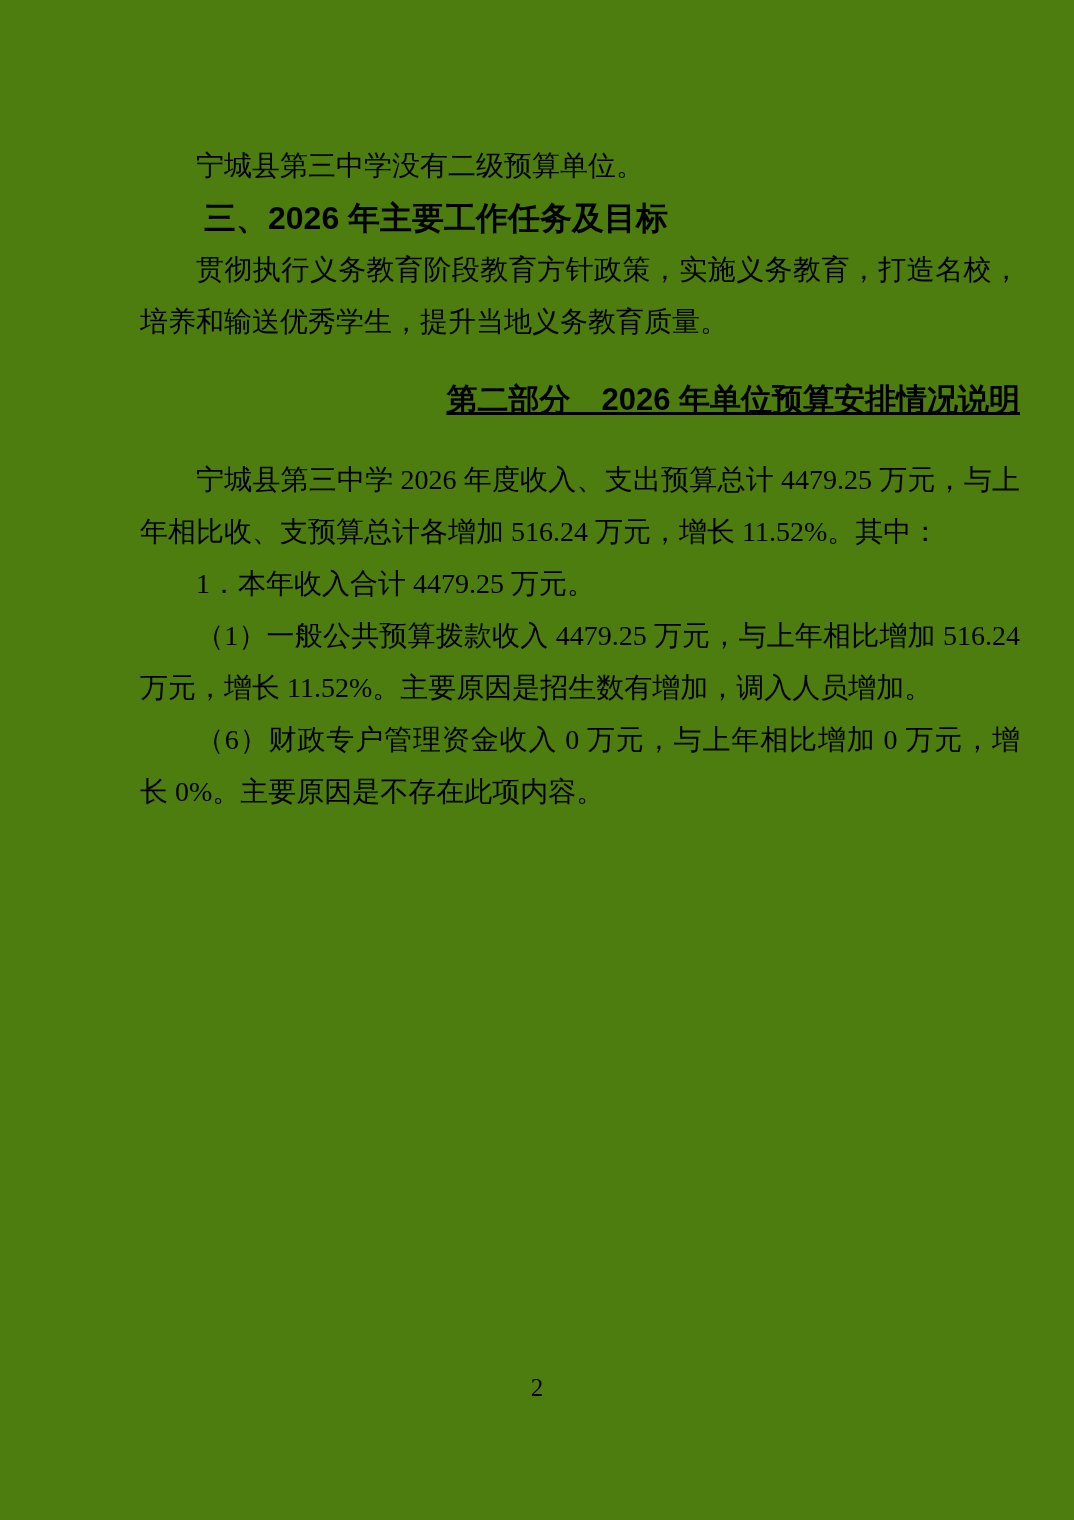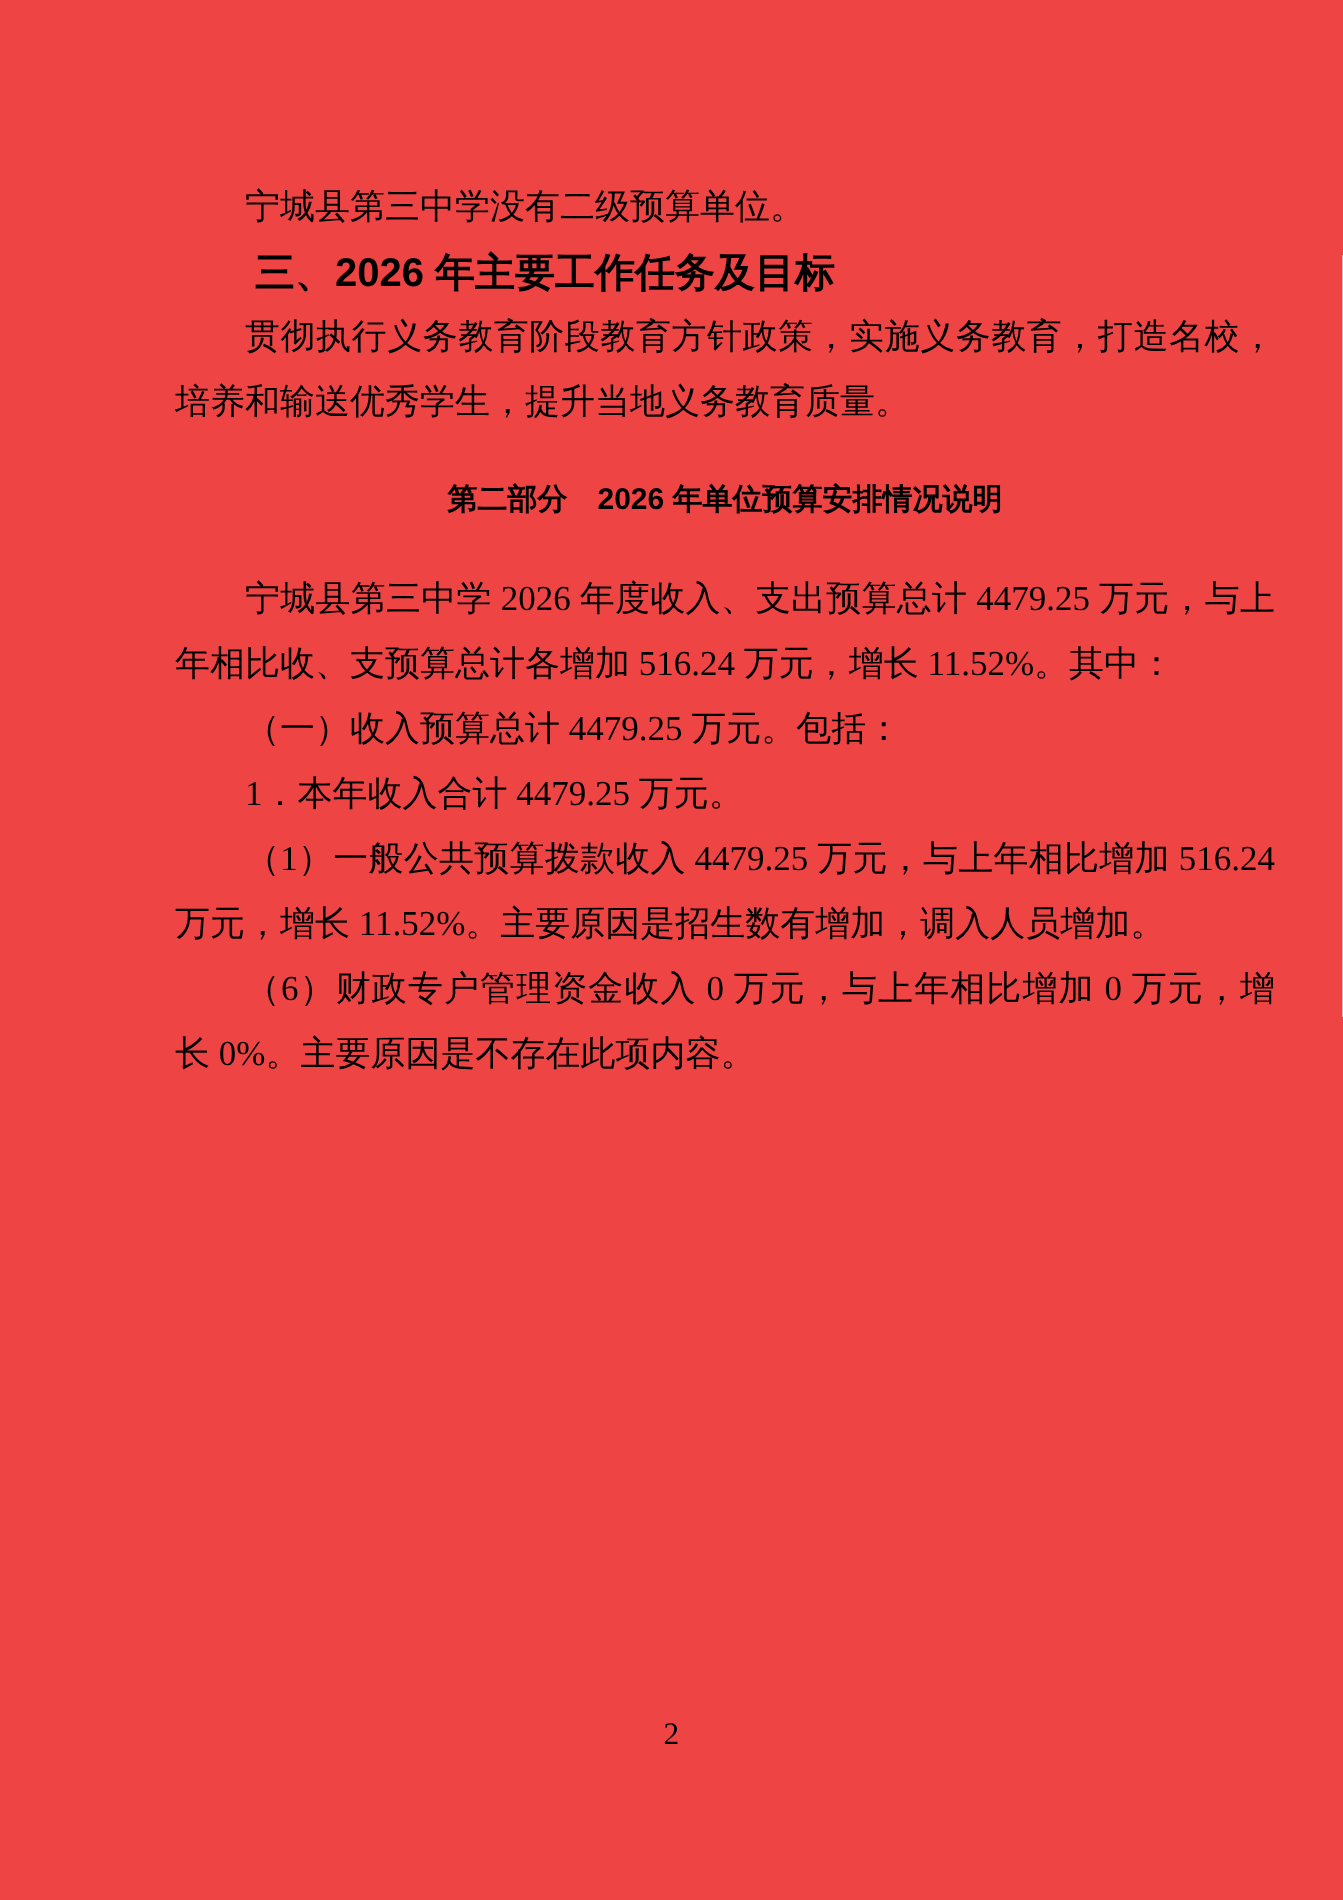--- a/index.html
+++ b/index.html
@@ -5,21 +5,21 @@
   html, body {
     margin: 0;
     padding: 0;
     background: #ffffff;
   }
   .page {
     position: relative;
     width: 1074px;
     height: 1520px;
     margin: 0 auto;
-    background: #ef4444;
+    background: #4d7c0f;
     color: #000000;
     font-family: "Liberation Serif", "DejaVu Serif", serif;
     font-size: 28px;
     line-height: 52px;
     box-sizing: border-box;
     padding: 140px 54px 0 140px;
     overflow: hidden;
   }
   .body-para {
     margin: 0;
@@ -33,24 +33,25 @@
     font-weight: bold;
     font-size: 32px;
     line-height: 52px;
     text-indent: 2em;
     text-align: left;
   }
   .part-heading {
     margin: 24px 0 26px 0;
     font-family: "Liberation Sans", "DejaVu Sans", sans-serif;
     font-weight: bold;
-    font-size: 24px;
+    font-size: 31px;
     line-height: 56px;
     text-indent: 0;
-    text-align: center;
+    text-align: right;
+    text-decoration: underline;
   }
   .page-number {
     position: absolute;
     left: 0;
     top: 1362px;
     width: 1074px;
     text-align: center;
     font-family: "Liberation Serif", "DejaVu Serif", serif;
     font-size: 25px;
     line-height: 52px;
@@ -66,21 +67,20 @@
 
   <h3 class="heading-sans">三、2026 年主要工作任务及目标</h3>
 
   <p class="body-para">贯彻执行义务教育阶段教育方针政策，实施义务教育，打造名校，培养和输送优秀学生，提升当地义务教育质量。</p>
 
   <h2 class="part-heading">第二部分　2026 年单位预算安排情况说明</h2>
 
 
   <p class="body-para">宁城县第三中学 2026 年度收入、支出预算总计 4479.25 万元，与上年相比收、支预算总计各增加 516.24 万元，增长 11.52%。其中：</p>
 
-  <p class="body-para">（一）收入预算总计 4479.25 万元。包括：</p>
 
   <p class="body-para">1．本年收入合计 4479.25 万元。</p>
 
   <p class="body-para">（1）一般公共预算拨款收入 4479.25 万元，与上年相比增加 516.24 万元，增长 11.52%。主要原因是招生数有增加，调入人员增加。</p>
 
 
 
   <p class="body-para">（6）财政专户管理资金收入 0 万元，与上年相比增加 0 万元，增长 0%。主要原因是不存在此项内容。</p>
 
 

